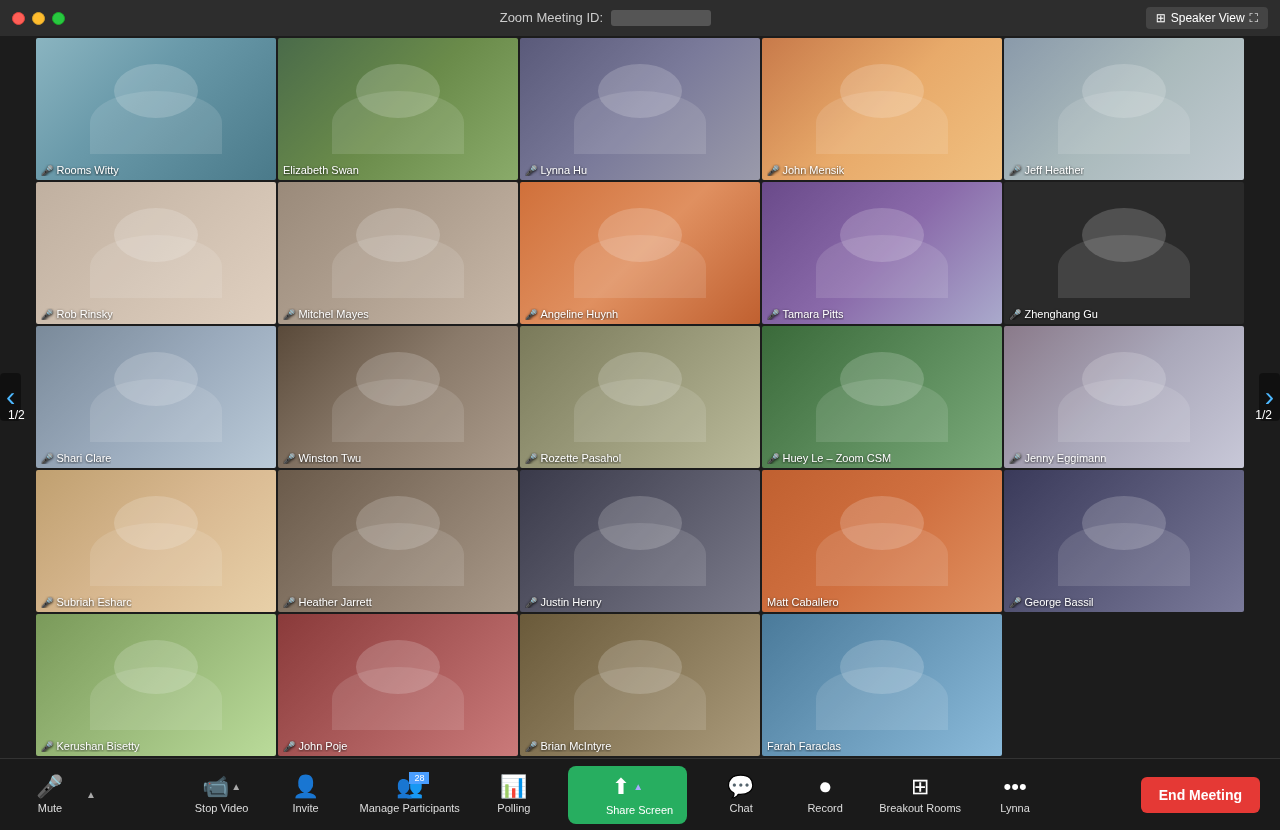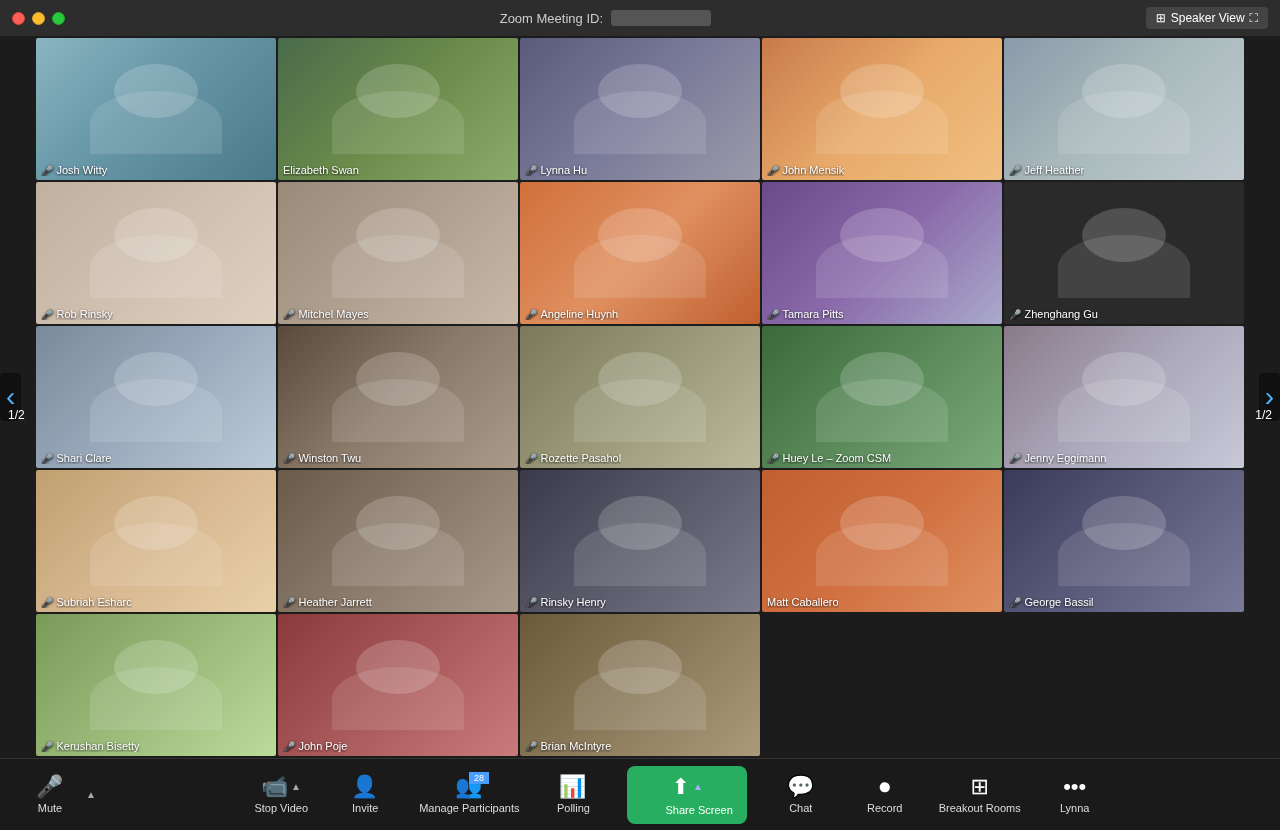--- a/index.html
+++ b/index.html
@@ -31,21 +31,21 @@
     .traffic-light {
       width: 13px; height: 13px;
       border-radius: 50%;
       cursor: pointer;
     }
     .tl-red { background: #ff5f57; border: 1px solid #e0443e; }
     .tl-yellow { background: #febc2e; border: 1px solid #d4a12a; }
     .tl-green { background: #28c840; border: 1px solid #1aab29; }
     .title-bar-center {
       display: flex;
-      align-items: center;
+      align-items: flex-start;
       gap: 8px;
       color: #ccc;
       font-size: 13px;
     }
     .meeting-id-bar {
       width: 100px;
       height: 16px;
       background: #555;
       border-radius: 3px;
     }
@@ -301,21 +301,21 @@
   <div class="nav-arrow left">‹</div>
   <div class="page-indicator left">1/2</div>
 
   <div class="video-grid" id="video-grid">
 
   <div class="video-tile tile-josh">
         <div style="position: absolute; width: 35%; height: 38%; border-radius: 50%; background: rgba(255, 255, 255, 0.18); top: 18%; left: 50%; transform: translateX(-50%);"></div>
         <div style="position: absolute; width: 55%; height: 45%; border-radius: 50% 50% 0px 0px; background: rgba(255, 255, 255, 0.12); bottom: 18%; left: 50%; transform: translateX(-50%);"></div>
         <div class="tile-name">
           <span class="mic-icon" style="font-size: 10px;">🎤</span>
-          <span>Josh Witty</span>
+          <span>Rooms Witty</span>
         </div>
       </div>
       <div class="video-tile tile-elizabeth">
         <div style="position: absolute; width: 35%; height: 38%; border-radius: 50%; background: rgba(255, 255, 255, 0.18); top: 18%; left: 50%; transform: translateX(-50%);"></div>
         <div style="position: absolute; width: 55%; height: 45%; border-radius: 50% 50% 0px 0px; background: rgba(255, 255, 255, 0.12); bottom: 18%; left: 50%; transform: translateX(-50%);"></div>
         <div class="tile-name">
           <span>Elizabeth Swan</span>
         </div>
       </div>
       <div class="video-tile tile-lynna">
@@ -436,21 +436,21 @@
         <div class="tile-name">
           <span class="mic-icon" style="font-size: 10px;">🎤</span>
           <span>Heather Jarrett</span>
         </div>
       </div>
       <div class="video-tile tile-justin">
         <div style="position: absolute; width: 35%; height: 38%; border-radius: 50%; background: rgba(255, 255, 255, 0.18); top: 18%; left: 50%; transform: translateX(-50%);"></div>
         <div style="position: absolute; width: 55%; height: 45%; border-radius: 50% 50% 0px 0px; background: rgba(255, 255, 255, 0.12); bottom: 18%; left: 50%; transform: translateX(-50%);"></div>
         <div class="tile-name">
           <span class="mic-icon" style="font-size: 10px;">🎤</span>
-          <span>Rinsky Henry</span>
+          <span>Justin Henry</span>
         </div>
       </div>
       <div class="video-tile tile-matt">
         <div style="position: absolute; width: 35%; height: 38%; border-radius: 50%; background: rgba(255, 255, 255, 0.18); top: 18%; left: 50%; transform: translateX(-50%);"></div>
         <div style="position: absolute; width: 55%; height: 45%; border-radius: 50% 50% 0px 0px; background: rgba(255, 255, 255, 0.12); bottom: 18%; left: 50%; transform: translateX(-50%);"></div>
         <div class="tile-name">
           <span>Matt Caballero</span>
         </div>
       </div>
       <div class="video-tile tile-george">
@@ -476,20 +476,27 @@
           <span class="mic-icon" style="font-size: 10px;">🎤</span>
           <span>John Poje</span>
         </div>
       </div>
       <div class="video-tile tile-brian">
         <div style="position: absolute; width: 35%; height: 38%; border-radius: 50%; background: rgba(255, 255, 255, 0.18); top: 18%; left: 50%; transform: translateX(-50%);"></div>
         <div style="position: absolute; width: 55%; height: 45%; border-radius: 50% 50% 0px 0px; background: rgba(255, 255, 255, 0.12); bottom: 18%; left: 50%; transform: translateX(-50%);"></div>
         <div class="tile-name">
           <span class="mic-icon" style="font-size: 10px;">🎤</span>
           <span>Brian McIntyre</span>
+        </div>
+      </div>
+      <div class="video-tile tile-farah">
+        <div style="position: absolute; width: 35%; height: 38%; border-radius: 50%; background: rgba(255, 255, 255, 0.18); top: 18%; left: 50%; transform: translateX(-50%);"></div>
+        <div style="position: absolute; width: 55%; height: 45%; border-radius: 50% 50% 0px 0px; background: rgba(255, 255, 255, 0.12); bottom: 18%; left: 50%; transform: translateX(-50%);"></div>
+        <div class="tile-name">
+          <span>Farah Faraclas</span>
         </div>
       </div>
     </div>
 
   <div class="nav-arrow right">›</div>
   <div class="page-indicator right">1/2</div>
 </div>
 
 <div class="toolbar">
   <div class="toolbar-left">
@@ -549,13 +556,16 @@
       <div class="icon-wrap">⊞</div>
       <div class="btn-label">Breakout Rooms</div>
     </div>
 
     <div class="toolbar-btn">
       <div class="icon-wrap">•••</div>
       <div class="btn-label">Lynna</div>
     </div>
   </div>
 
+  <div class="toolbar-right">
+    <button class="end-meeting-btn">End Meeting</button>
+  </div>
 </div>
 
 </body></html>

